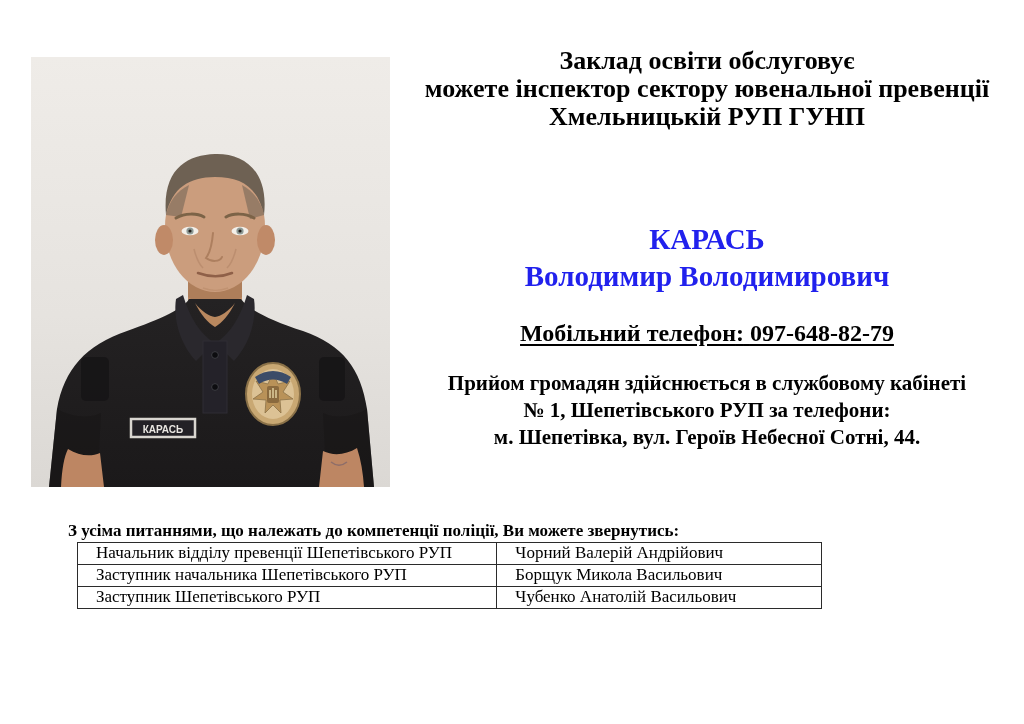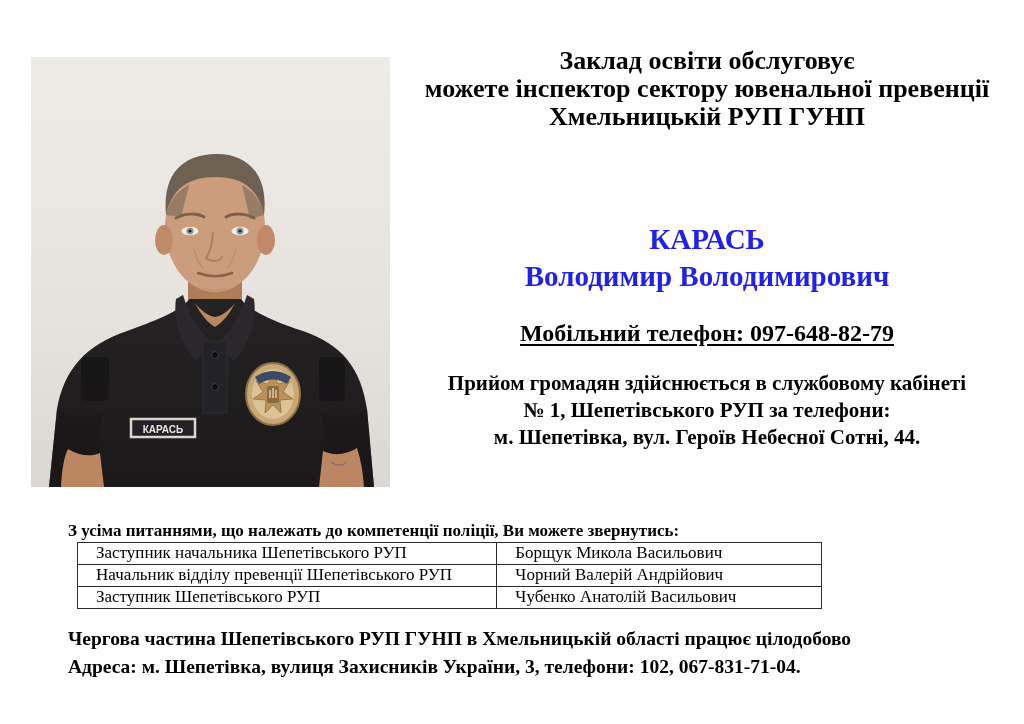--- a/index.html
+++ b/index.html
@@ -185,32 +185,28 @@
       <div>№ 1, Шепетівського РУП за телефони:</div>
       <div>м. Шепетівка, вул. Героїв Небесної Сотні, 44.</div>
     </div>
   </div>
 
   <div class="contacts-intro">З усіма питаннями, що належать до компетенції поліції, Ви можете звернутись:</div>
 
   <table class="contacts-table">
     <tbody>
       <tr>
+        <td class="col-position">Начальник відділу превенції Шепетівського РУП</td>
+        <td class="col-name">Чорний Валерій Андрійович</td>
+      </tr>
+      <tr>
         <td class="col-position">Заступник начальника Шепетівського РУП</td>
         <td class="col-name">Борщук Микола Васильович</td>
-      </tr>
-      <tr>
-        <td class="col-position">Начальник відділу превенції Шепетівського РУП</td>
-        <td class="col-name">Чорний Валерій Андрійович</td>
       </tr>
       <tr>
         <td class="col-position">Заступник Шепетівського РУП</td>
         <td class="col-name">Чубенко Анатолій Васильович</td>
       </tr>
     </tbody>
   </table>
 
-  <div class="footer-block">
-    <div>Чергова частина Шепетівського РУП ГУНП в Хмельницькій області працює цілодобово</div>
-    <div>Адреса: м. Шепетівка, вулиця Захисників України, 3, телефони: 102, 067-831-71-04.</div>
-  </div>
 
 </div>
 
 </body></html>

